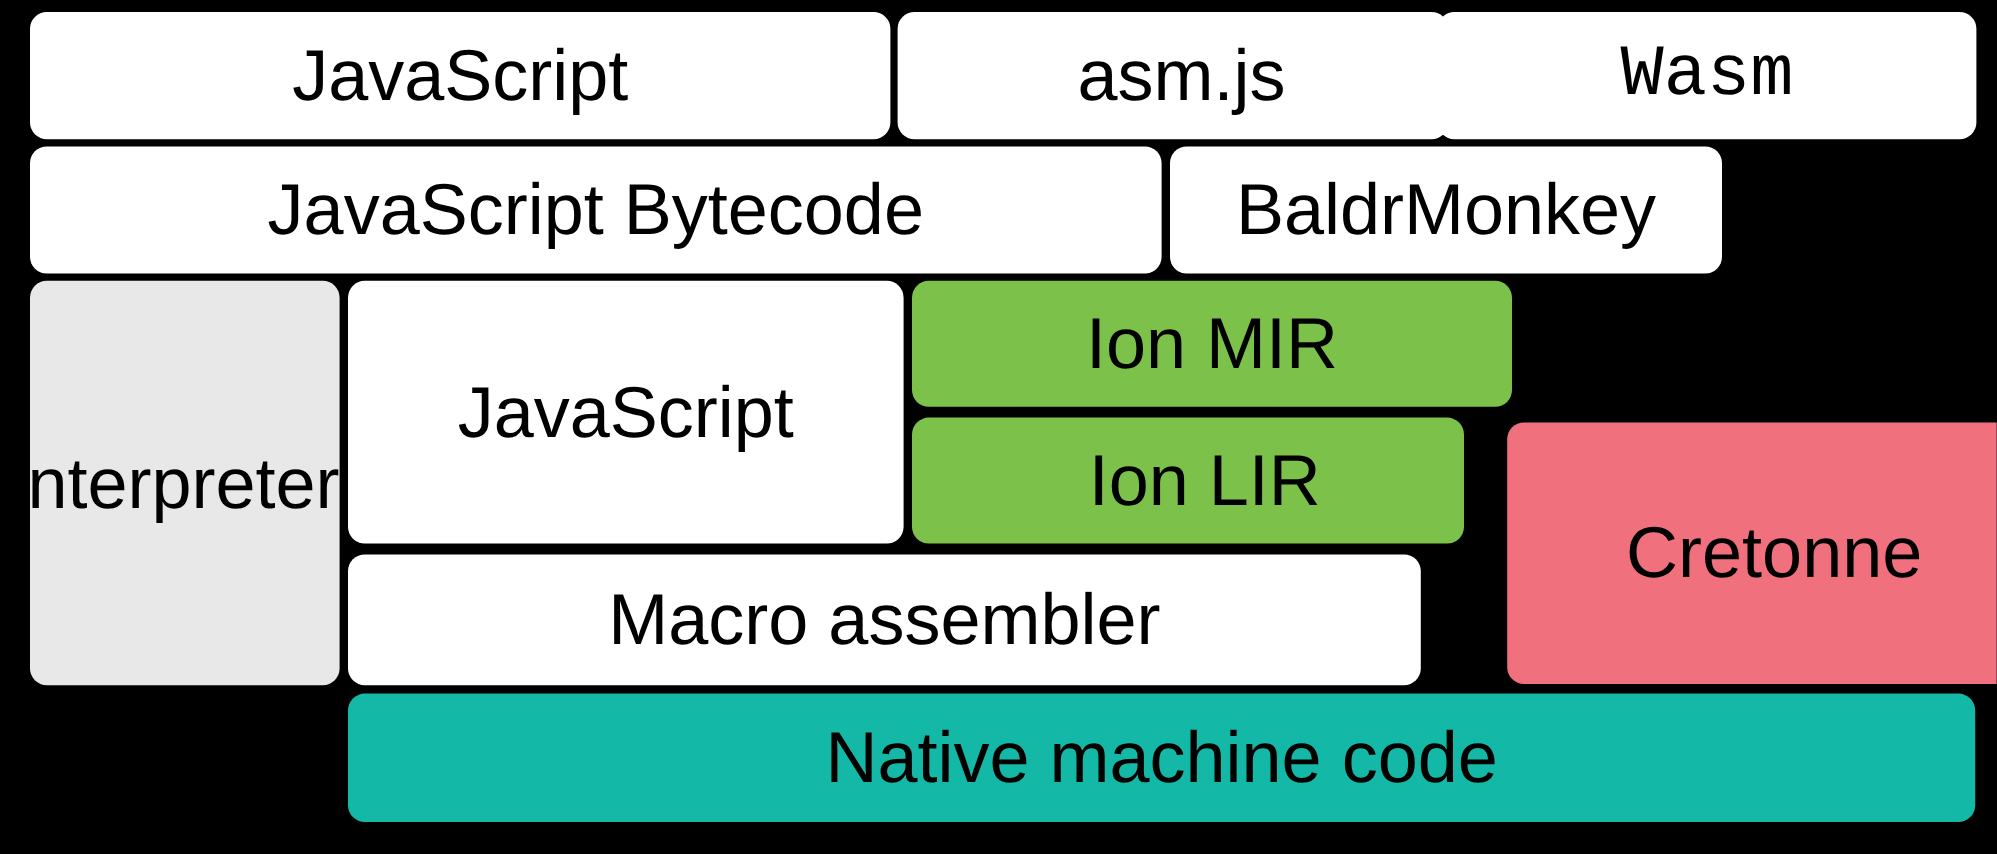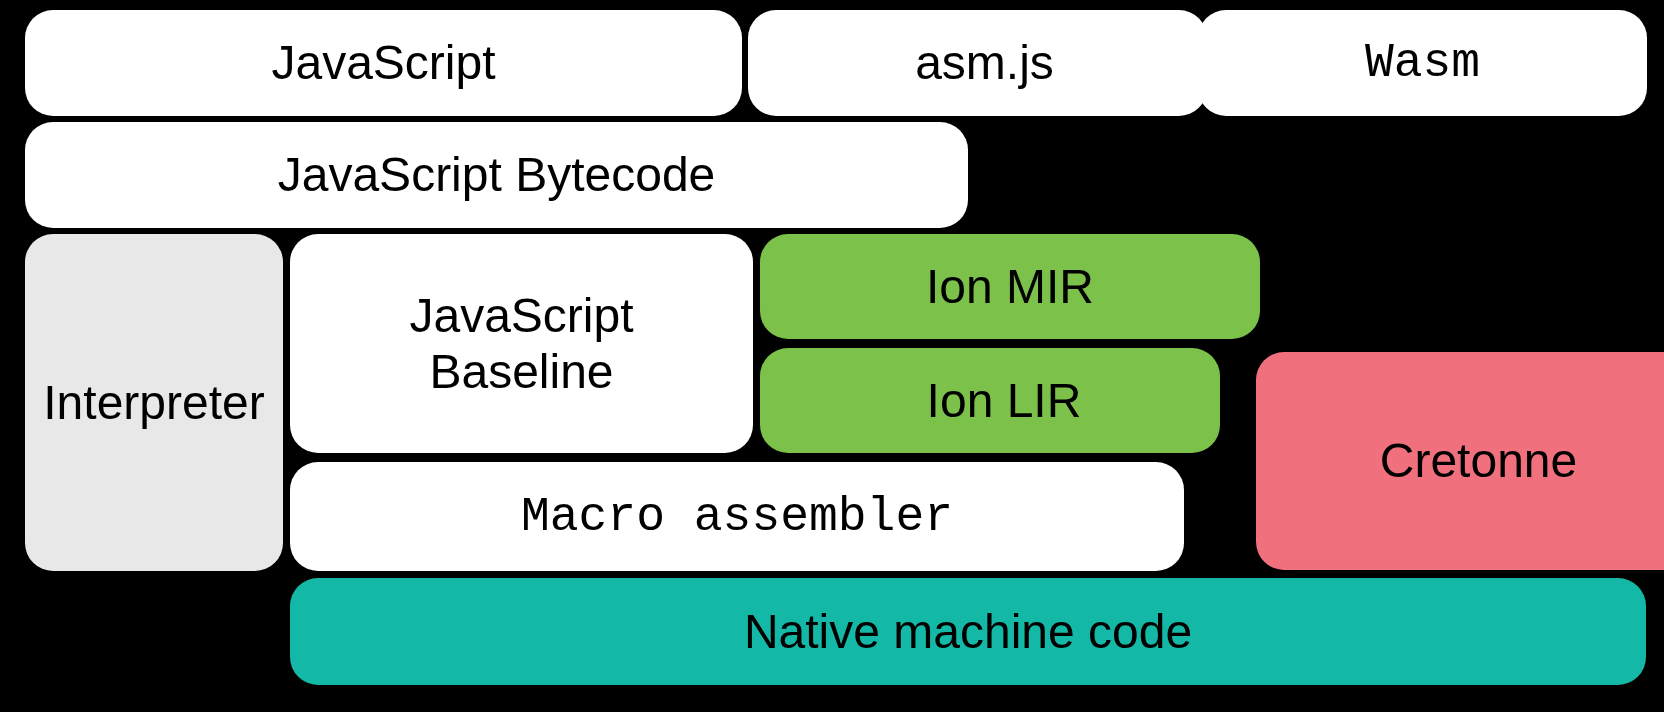--- a/index.html
+++ b/index.html
@@ -10,43 +10,43 @@
   .canvas {
     position: relative;
     width: 1664px;
     height: 712px;
     background: #000000;
     font-family: "Liberation Sans", sans-serif;
     overflow: hidden;
   }
   .box {
     position: absolute;
-    border-radius: 28px;
+    border-radius: 14px;
     display: flex;
     flex-direction: column;
     align-items: center;
     justify-content: center;
     color: #000000;
-    font-size: 48px;
+    font-size: 60px;
     line-height: 56px;
     text-align: center;
     white-space: nowrap;
   }
   
   .b-javascript          { left: 25px;   top: 10px;  width: 717px;  height: 106px; }
   .b-asmjs               { left: 748px;  top: 10px;  width: 445px;  height: 106px; padding-left: 14px; }
   .b-wasm                { left: 1198px; top: 10px;  width: 449px;  height: 106px; font-family: Liberation Mono, monospace; }
   .b-js-bytecode         { left: 25px;   top: 122px; width: 943px;  height: 106px; text-align: right; }
   .b-baldrmonkey         { left: 975px;  top: 122px; width: 460px;  height: 106px; }
-  .b-interpreter         { left: 25px;   top: 234px; width: 258px;  height: 337px; }
+  .b-interpreter         { left: 25px;   top: 234px; width: 258px;  height: 337px; align-items: flex-end; }
   .b-js-baseline         { left: 290px;  top: 234px; width: 463px;  height: 219px; }
   .b-ion-mir             { left: 760px;  top: 234px; width: 500px;  height: 105px; justify-content: center; }
   .b-ion-lir             { left: 760px;  top: 348px; width: 432px;  height: 105px; }
   .b-cretonne            { left: 1256px; top: 352px; width: 445px;  height: 218px; }
-  .b-macro-assembler     { left: 290px;  top: 462px; width: 894px;  height: 109px; font-family: Liberation Mono, monospace; }
+  .b-macro-assembler     { left: 290px;  top: 462px; width: 894px;  height: 109px; }
   .b-native-machine-code { left: 290px;  top: 578px; width: 1356px; height: 107px; }
 </style>
 </head>
 <body>
 
 <div class="canvas">
 
   <div class="box b-javascript" style="background: rgb(255, 255, 255);">
     <span>JavaScript</span>
   </div>
@@ -56,28 +56,30 @@
   </div>
 
   <div class="box b-wasm" style="background: rgb(255, 255, 255);">
     <span>Wasm</span>
   </div>
 
   <div class="box b-js-bytecode" style="background: rgb(255, 255, 255);">
     <span>JavaScript Bytecode</span>
   </div>
 
+  <div class="box b-baldrmonkey" style="background: rgb(255, 255, 255);">
+    <span>BaldrMonkey</span>
+  </div>
 
   <div class="box b-interpreter" style="background: rgb(232, 232, 232);">
     <span>Interpreter</span>
   </div>
 
   <div class="box b-js-baseline" style="background: rgb(255, 255, 255);">
     <span>JavaScript</span>
-    <span>Baseline</span>
   </div>
 
   <div class="box b-ion-mir" style="background: rgb(124, 194, 74);">
     <span>Ion MIR</span>
   </div>
 
   <div class="box b-ion-lir" style="background: rgb(124, 194, 74); padding-left: 28px;">
     <span>Ion LIR</span>
   </div>
 

